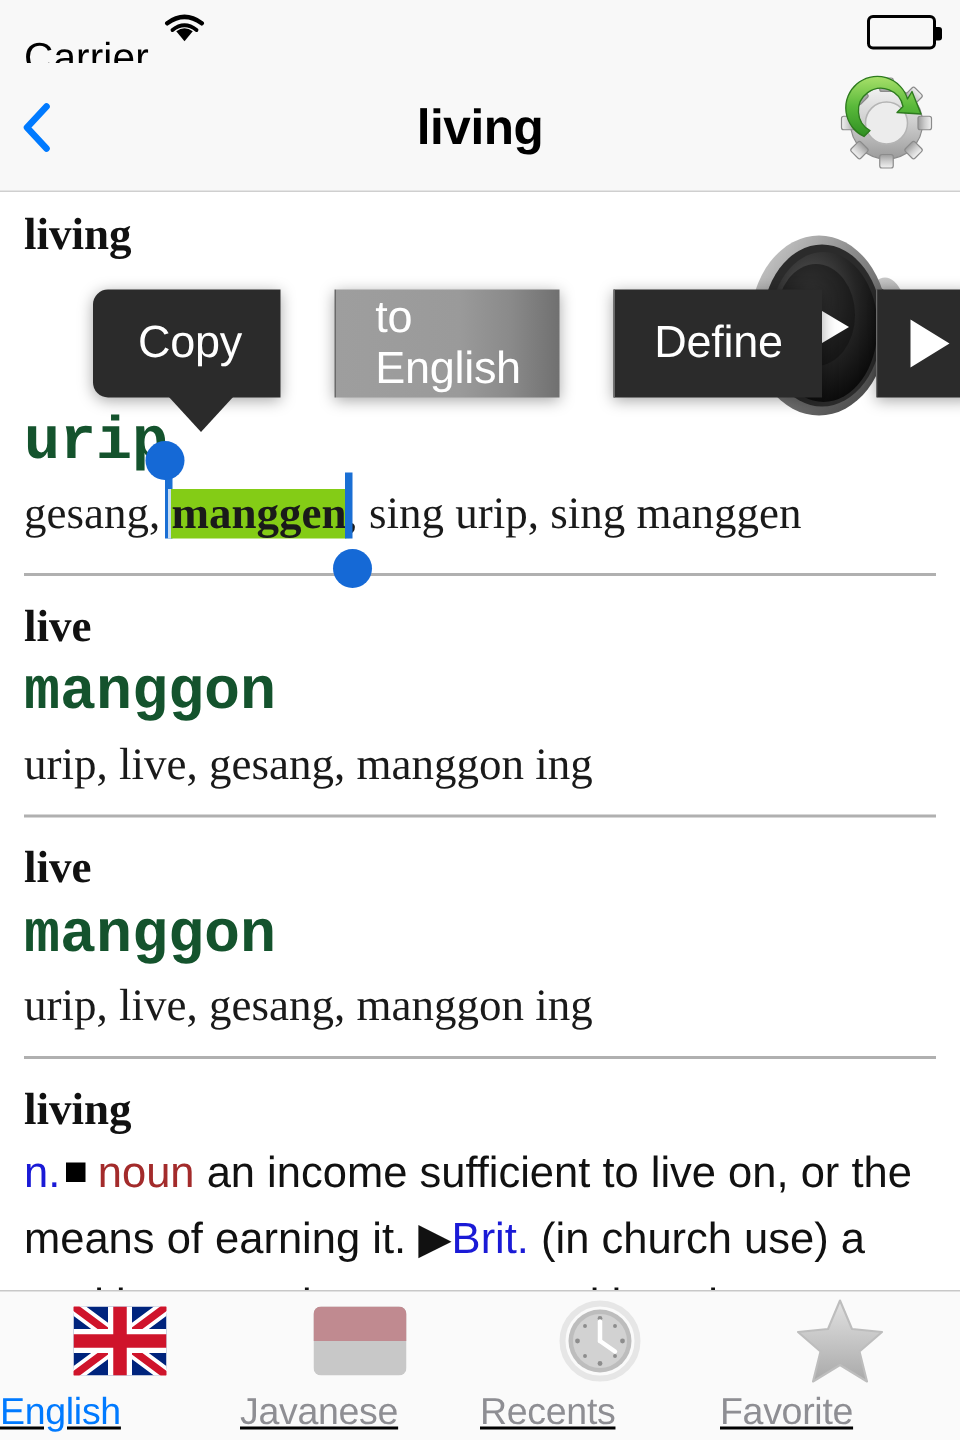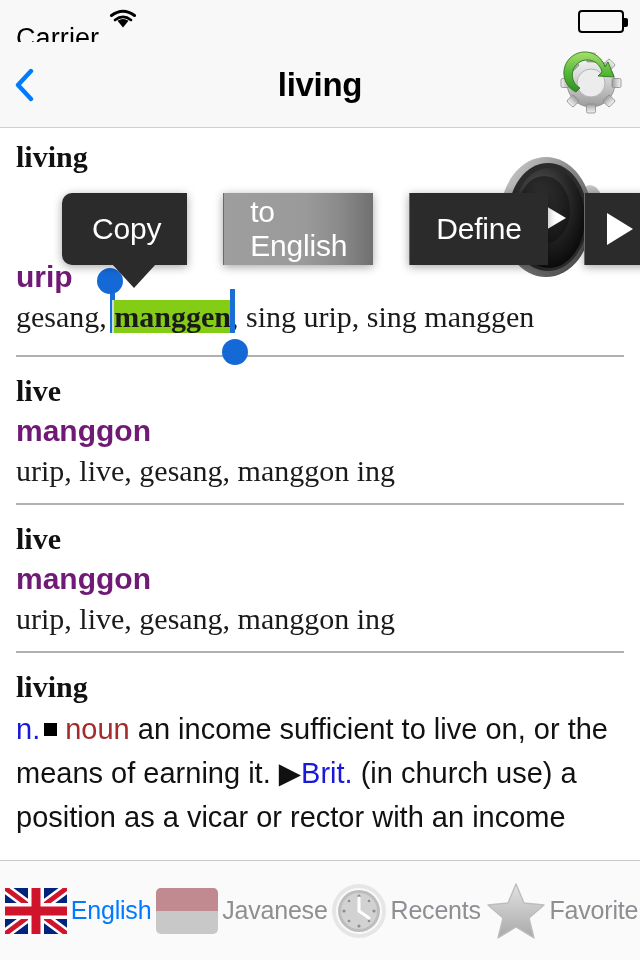--- a/index.html
+++ b/index.html
@@ -63,22 +63,22 @@
     background:#fff; overflow:hidden;
     font-family:"Liberation Serif", serif;
   }
   .entry { padding:0 16px; position:relative; }
   .headword {
     font-family:"Liberation Serif", serif;
     font-size:30px; font-weight:700; color:#111;
     line-height:1.32;
   }
   .translit {
-    font-family:Liberation Sans, sans-serif;
-    font-size:30px; font-weight:700; color:#701a75;
+    font-family:Liberation Mono, monospace;
+    font-size:40px; font-weight:700; color:#14532d;
     line-height:1.32;
   }
   .gloss {
     font-family:"Liberation Serif", serif;
     font-size:30px; color:#1a1a1a; line-height:1.36;
   }
   .sep {
     height:2px; background:#b0b0b0; margin:12px 16px 14px 16px;
   }
 
@@ -161,23 +161,24 @@
   .speaker { position:absolute; right:8px; top:155px; z-index:30; pointer-events:none; }
 
   
   .tabbar {
     position:absolute; bottom:0; left:0; width:640px; height:100px;
     background:rgba(249,249,249,0.88);
     border-top:1px solid #c8c8c8;
     display:flex; z-index:50;
   }
   .tab {
-    flex:1; display:flex; flex-direction:row;
-    align-items:center; justify-content:center; gap:4px;
+    flex:1; display:flex; flex-direction:column;
+    justify-content:center; gap:4px;
     cursor:pointer;
+    text-decoration:underline;
   }
   .tab-icon { height:58px; display:flex; align-items:center; justify-content:center; }
   .tab-label {
     font-family:"Liberation Sans", sans-serif;
     font-size:25px; color:#8e8e93; letter-spacing:-0.2px;
   }
   .tab.active .tab-label { color:#007aff; }
 </style>
 </head>
 <body>

